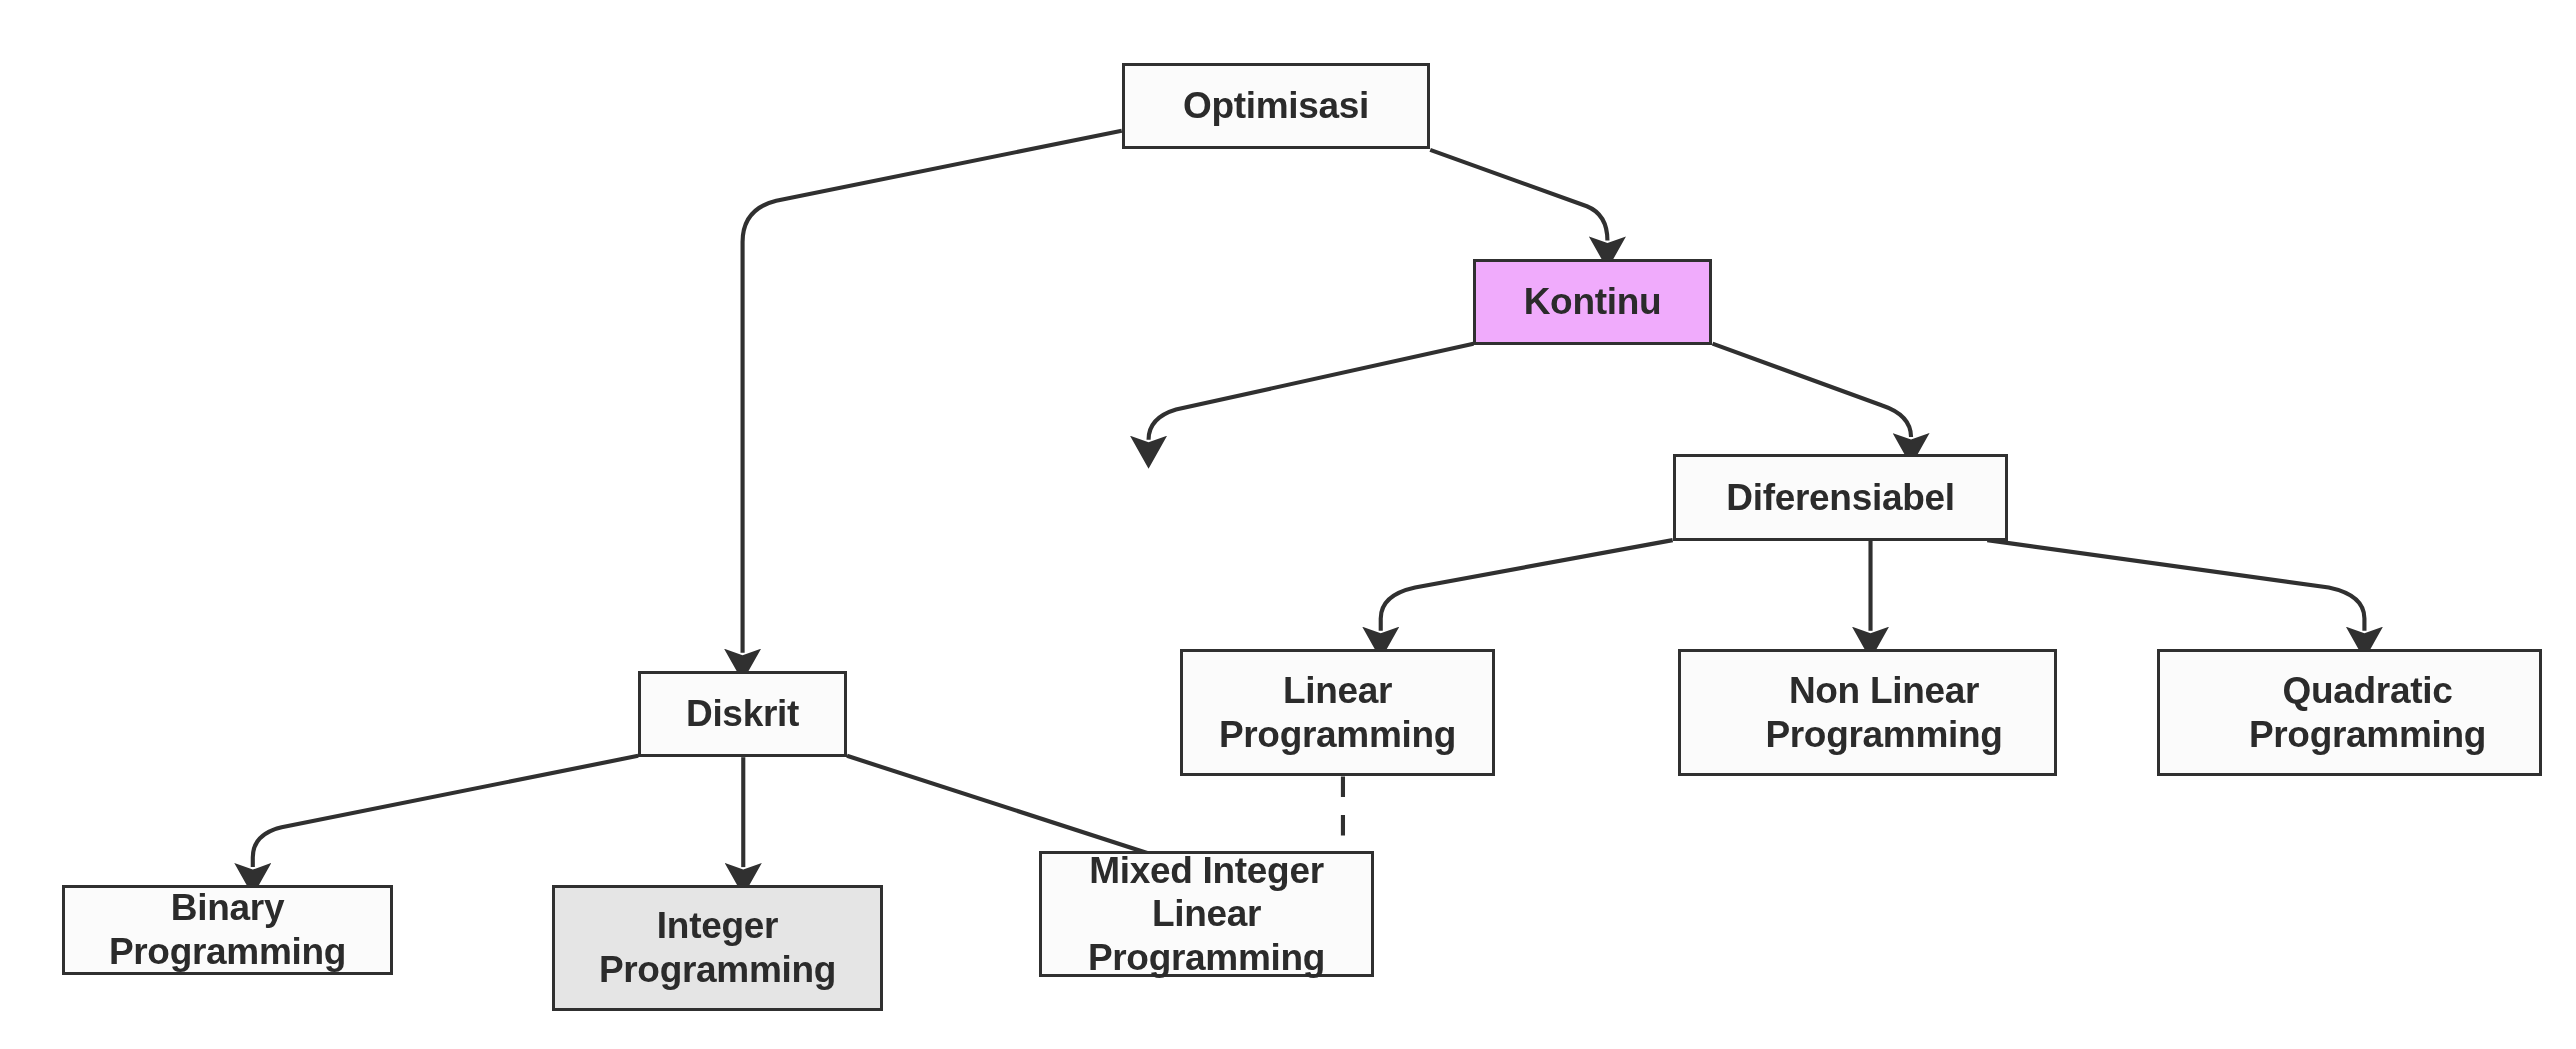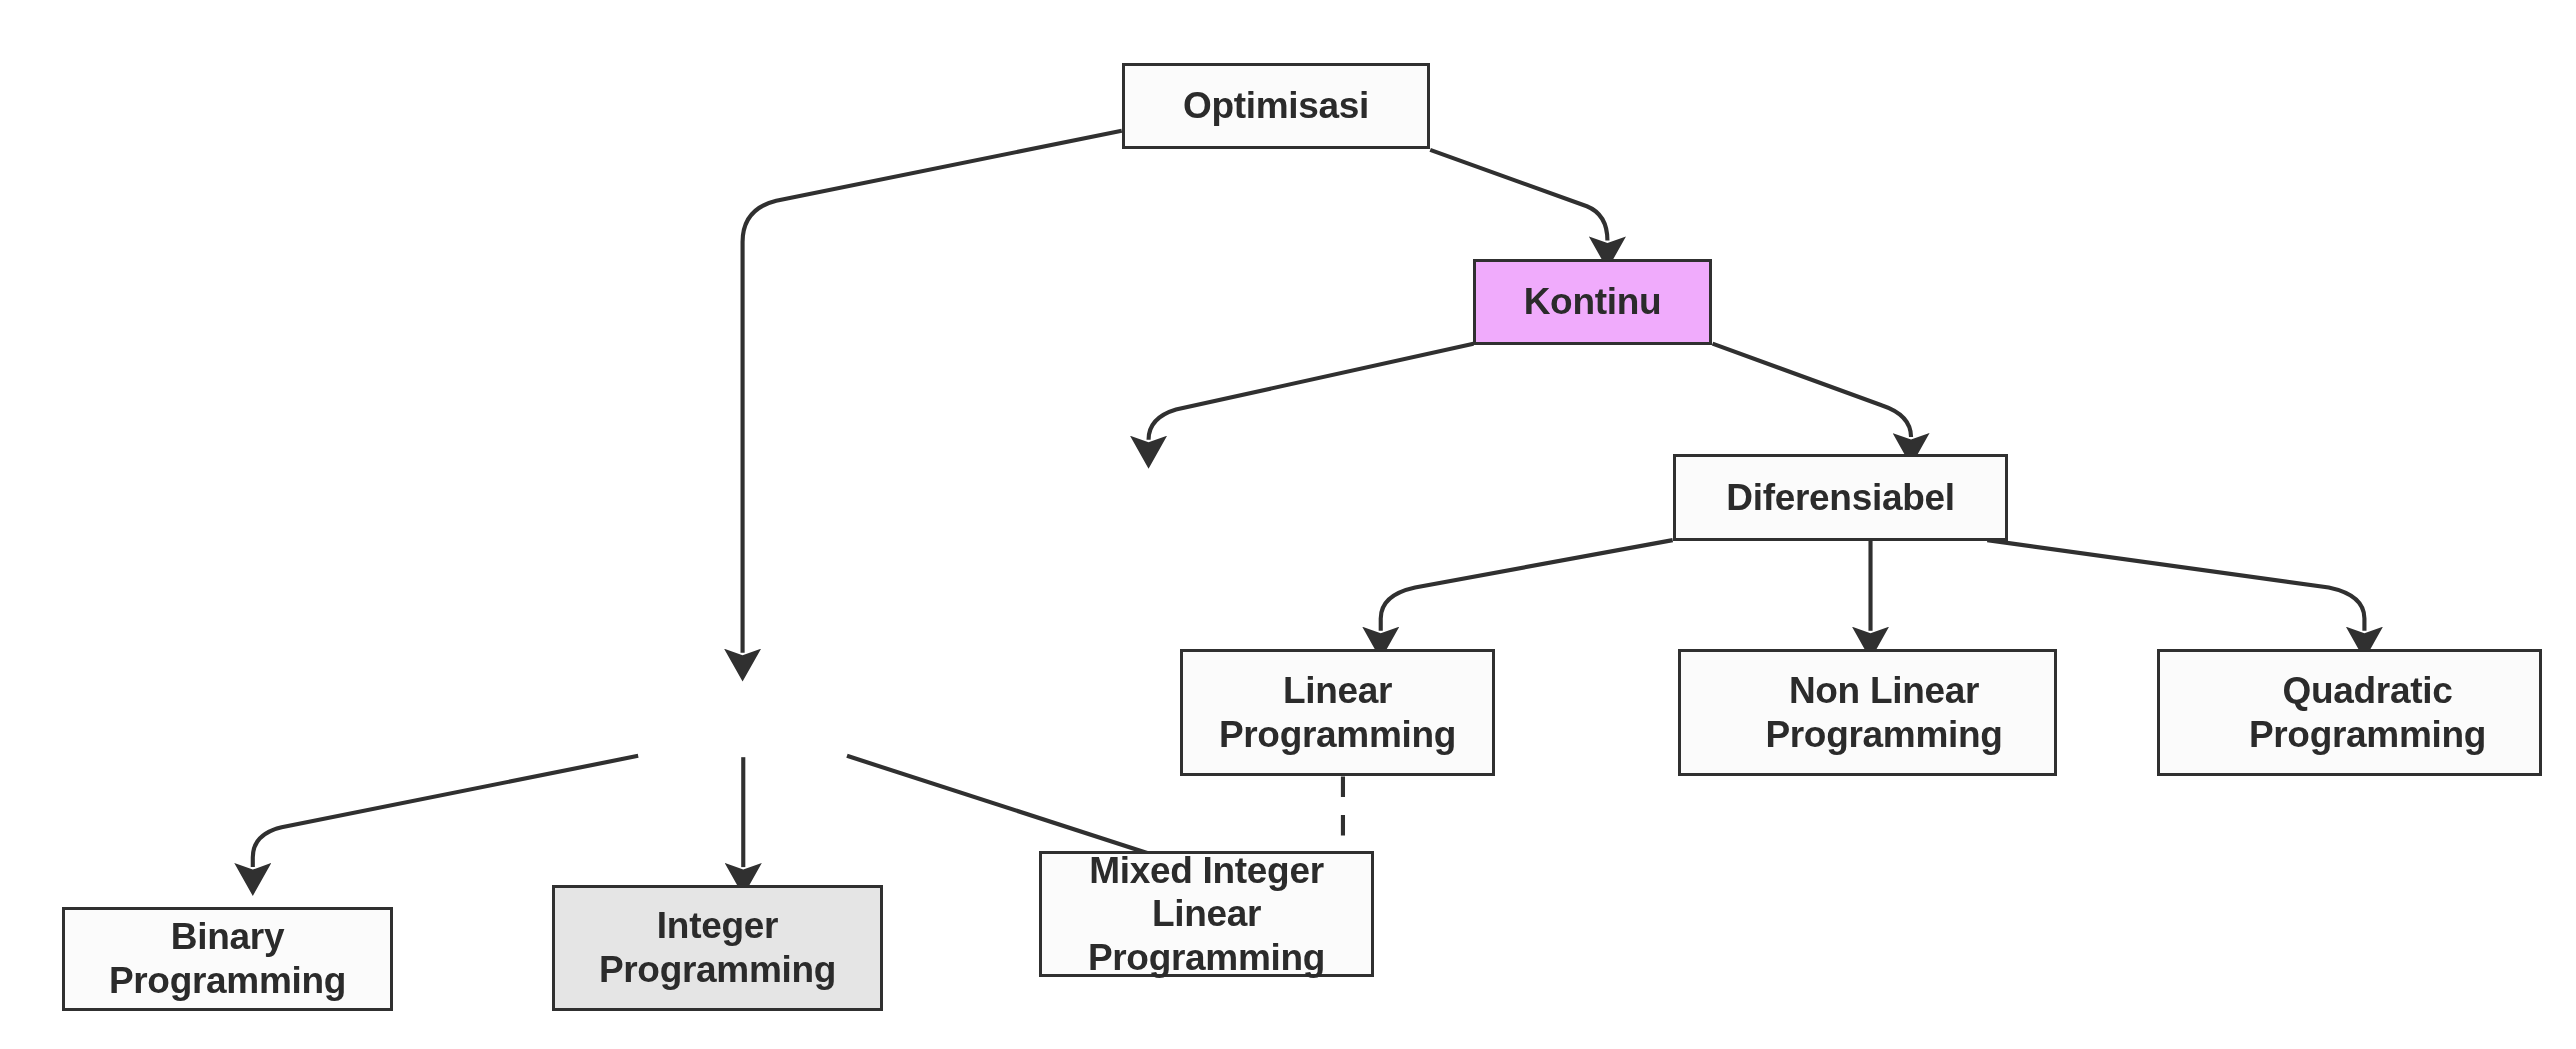--- a/index.html
+++ b/index.html
@@ -89,37 +89,40 @@
 
   <div class="node one-line" id="node-kontinu" style="left: 1473px; top: 259px; width: 239px; height: 86px; background: #f0abfc; border-color: rgb(48, 48, 48); color: rgb(43, 43, 43);">
     <span class="label">Kontinu</span>
   </div>
 
 
   <div class="node one-line" id="node-diff" style="left: 1673px; top: 454px; width: 335px; height: 87px; background: rgb(251, 251, 251); border-color: rgb(48, 48, 48); color: rgb(43, 43, 43);">
     <span class="label">Diferensiabel</span>
   </div>
 
+  <div class="node one-line" id="node-diskrit" style="left: 638px; top: 671px; width: 209px; height: 86px; background: rgb(251, 251, 251); border-color: rgb(48, 48, 48); color: rgb(43, 43, 43);">
+    <span class="label">Diskrit</span>
+  </div>
 
   <div class="node two-line" id="node-lp" style="left: 1180px; top: 649px; width: 315px; height: 127px; background: rgb(251, 251, 251); border-color: rgb(48, 48, 48); color: rgb(43, 43, 43);">
     <span class="label">Linear
 Programming</span>
   </div>
 
   <div class="node two-line" id="node-nlp" style="left: 1678px; top: 649px; width: 379px; height: 127px; background: rgb(251, 251, 251); border-color: rgb(48, 48, 48); color: rgb(43, 43, 43); padding-left: 33px;">
     <span class="label">Non Linear
 Programming</span>
   </div>
 
   <div class="node two-line" id="node-qp" style="left: 2157px; top: 649px; width: 385px; height: 127px; background: rgb(251, 251, 251); border-color: rgb(48, 48, 48); color: rgb(43, 43, 43); padding-left: 36px;">
     <span class="label">Quadratic
 Programming</span>
   </div>
 
-  <div class="node two-line" id="node-bp" style="left: 62px; top: 885px; width: 331px; height: 104px; background: rgb(251, 251, 251); border-color: rgb(48, 48, 48); color: rgb(43, 43, 43); margin-top: 22px;">
+  <div class="node two-line" id="node-bp" style="left: 62px; top: 885px; width: 331px; height: 90px; background: rgb(251, 251, 251); border-color: rgb(48, 48, 48); color: rgb(43, 43, 43);">
     <span class="label">Binary
 Programming</span>
   </div>
 
   <div class="node two-line" id="node-ip" style="left: 552px; top: 885px; width: 331px; height: 126px; background: #e5e5e5; border-color: rgb(48, 48, 48); color: rgb(43, 43, 43);">
     <span class="label">Integer
 Programming</span>
   </div>
 
   <div class="node two-line" id="node-milp" style="left: 1039px; top: 851px; width: 335px; height: 126px; background: rgb(251, 251, 251); border-color: rgb(48, 48, 48); color: rgb(43, 43, 43);">

